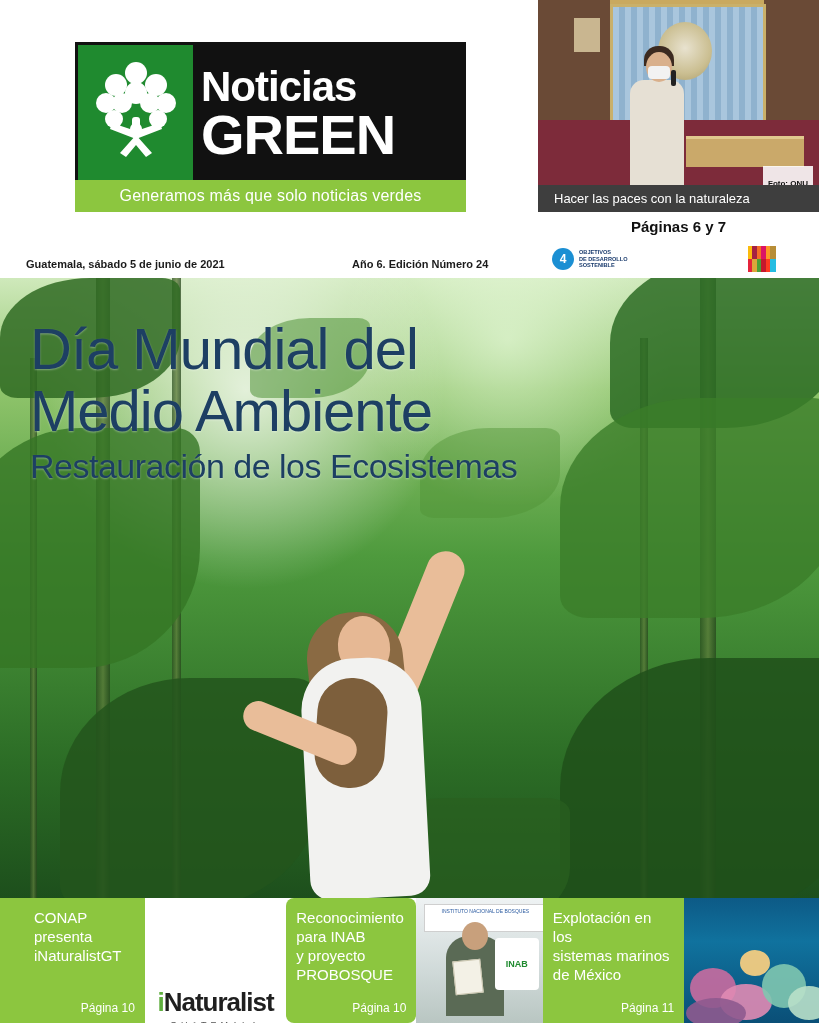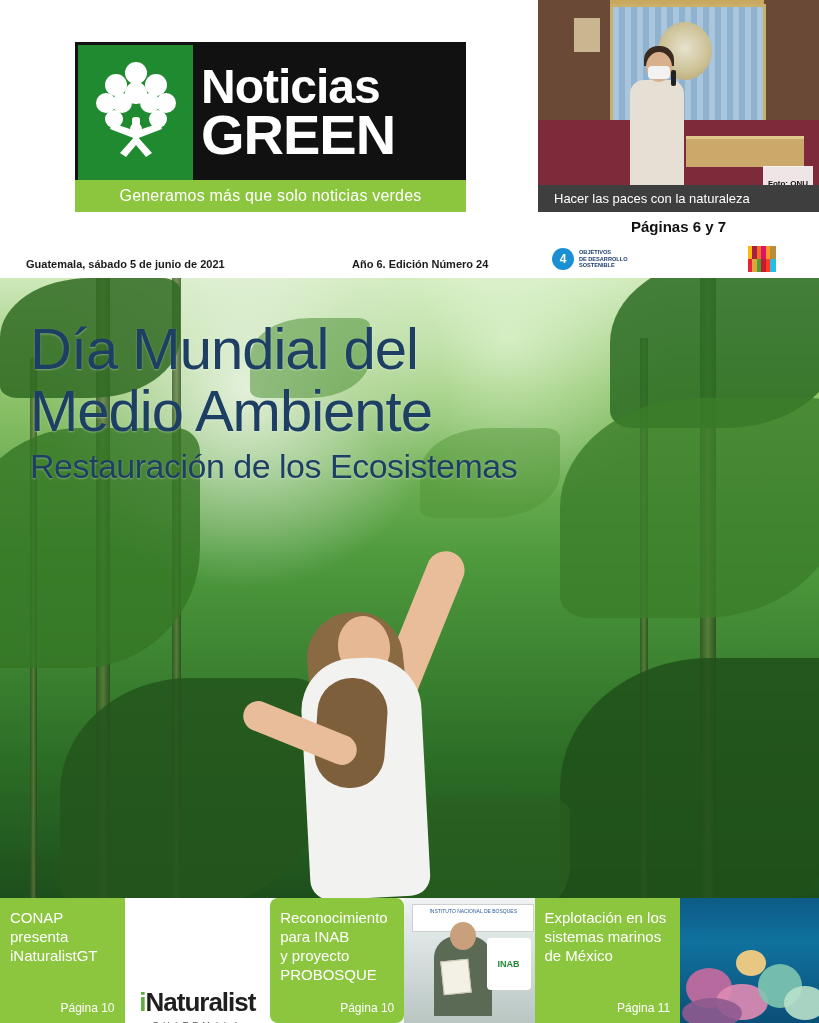--- a/index.html
+++ b/index.html
@@ -19,21 +19,21 @@
     background:#111111;border:3px solid #111;
     display:flex;align-items:stretch;
   }
   .logo-tree{
     width:115px;background:#1f8a2f;position:relative;display:flex;
     align-items:center;justify-content:center;
   }
   .tree-svg{display:block;}
   .logo-words{flex:1;display:flex;flex-direction:column;justify-content:center;padding-left:8px;}
   .word-noticias{
-    color:#ffffff;font-weight:bold;font-size:48px;letter-spacing:-1px;line-height:44px;
+    color:#ffffff;font-weight:bold;font-size:42px;letter-spacing:-1px;line-height:44px;
     font-family:"Liberation Sans", sans-serif;
   }
   .word-green{
     color:#ffffff;font-weight:bold;font-size:56px;letter-spacing:-1px;line-height:52px;
     font-family:"Liberation Sans", sans-serif;
   }
   .slogan-bar{
     position:absolute;left:75px;top:180px;width:391px;height:32px;background:#8cc63f;
     display:flex;align-items:center;justify-content:center;
   }
@@ -284,21 +284,21 @@
 
     <div class="hero-title">
       <div class="l1">Día Mundial del</div>
       <div class="l2">Medio Ambiente</div>
       <div class="l3">Restauración de los Ecosistemas</div>
     </div>
   </div>
 
   <div class="bottom">
 
-    <div class="b-panel b-green" style="width:130px;">
+    <div class="b-panel b-green" style="width:130px;padding-left:24px;">
       <div class="b-text">
         <div>CONAP</div>
         <div>presenta</div>
         <div>iNaturalistGT</div>
       </div>
       <div class="b-page">Página 10</div>
     </div>
     <div class="b-panel inat">
       <div class="inat-word">
         <span class="i">i</span><span>Naturalist</span>

